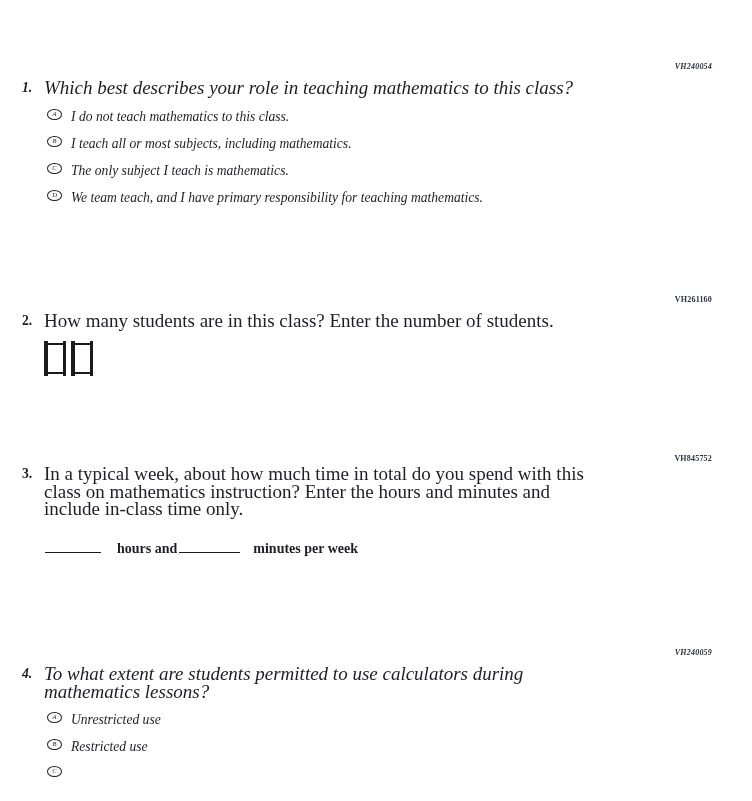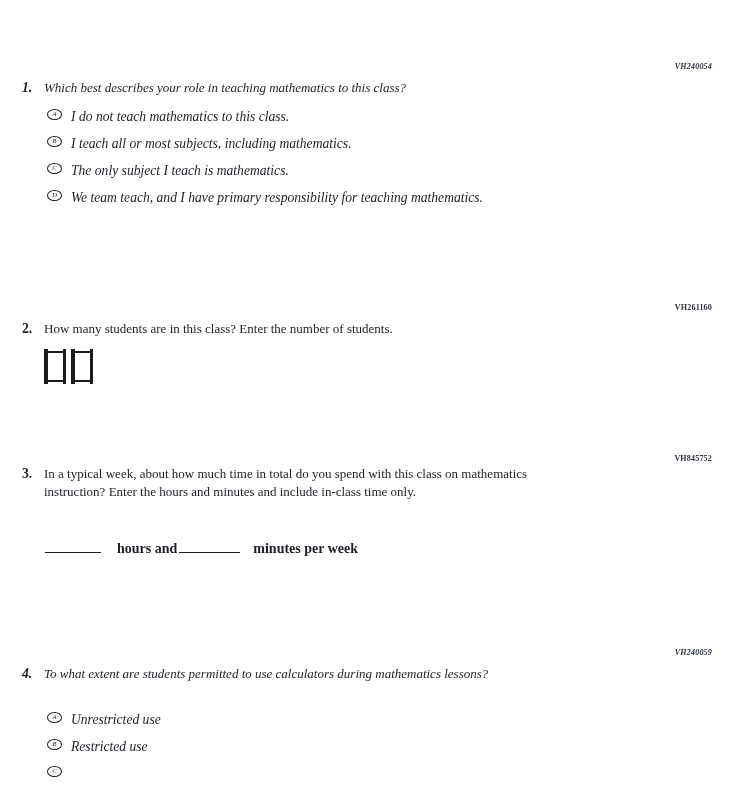--- a/index.html
+++ b/index.html
@@ -12,21 +12,21 @@
     overflow:hidden;
   }
   .question{position:absolute;left:0;width:752px;}
   .code{
     position:absolute;top:0;right:40px;
     font-size:8px;letter-spacing:0.2px;
     color:#2c3040;font-weight:700;
   }
   .q-row{position:absolute;left:22px;display:flex;}
   .q-num{flex:none;width:22px;font-weight:700;font-size:13.6px;line-height:17.5px;}
-  .q-text{width:545px;font-size:13px;line-height:17.5px;}
+  .q-text{width:545px;font-size:19px;line-height:17.5px;}
   .option{
     position:absolute;left:47px;
     display:flex;gap:9px;
   }
   .bubble{
     flex:none;
     width:13px;height:9px;
     border:1.2px solid #1e1e26;
     border-radius:50%;
     display:flex;align-items:center;justify-content:center;
@@ -87,21 +87,21 @@
       <span class="option-label">The only subject I teach is mathematics.</span>
     </div>
     <div class="option" style="top:128px;">
       <span class="bubble">
           <span class="bubble-letter">D</span>
         </span>
       <span class="option-label">We team teach, and I have primary responsibility for teaching mathematics.</span>
     </div>
   </section>
 
-  <section class="question" style="top:295px;height:90px;margin-top:8px;">
+  <section class="question" style="top:295px;height:90px;">
     <div class="code">VH261160</div>
     <div class="q-row" style="top:17px;">
       <span class="q-num">2.</span>
       <span class="q-text">How many students are in this class? Enter the number of students.</span>
     </div>
     <div class="digit-boxes" style="top:48px;">
       <div class="digit-box"></div>
       <div class="digit-box"></div>
     </div>
   </section>

